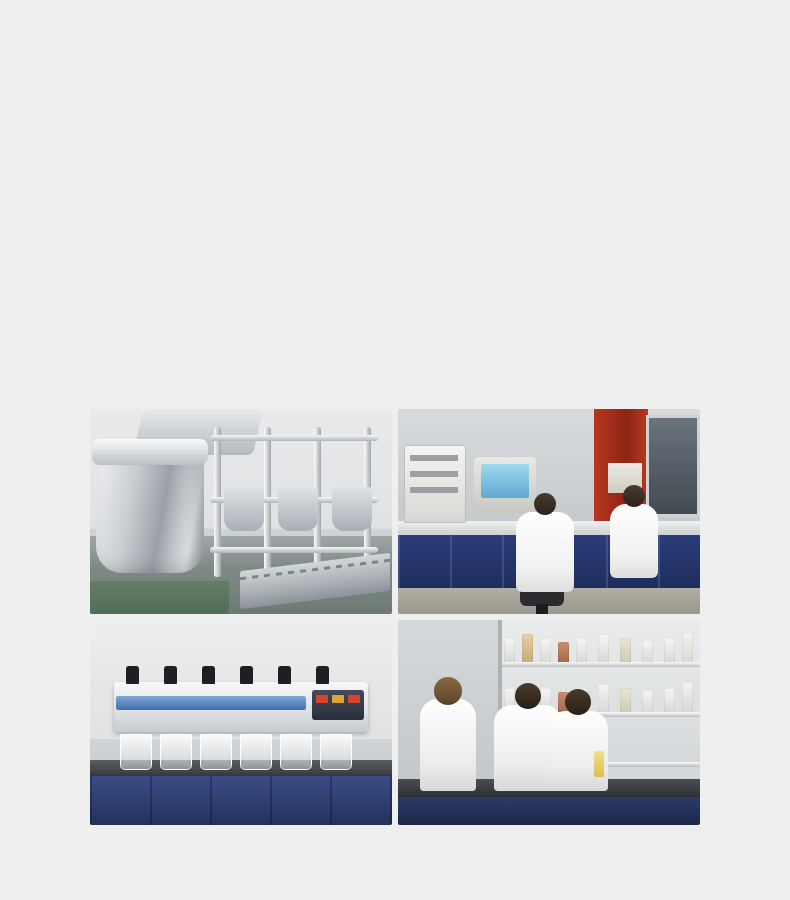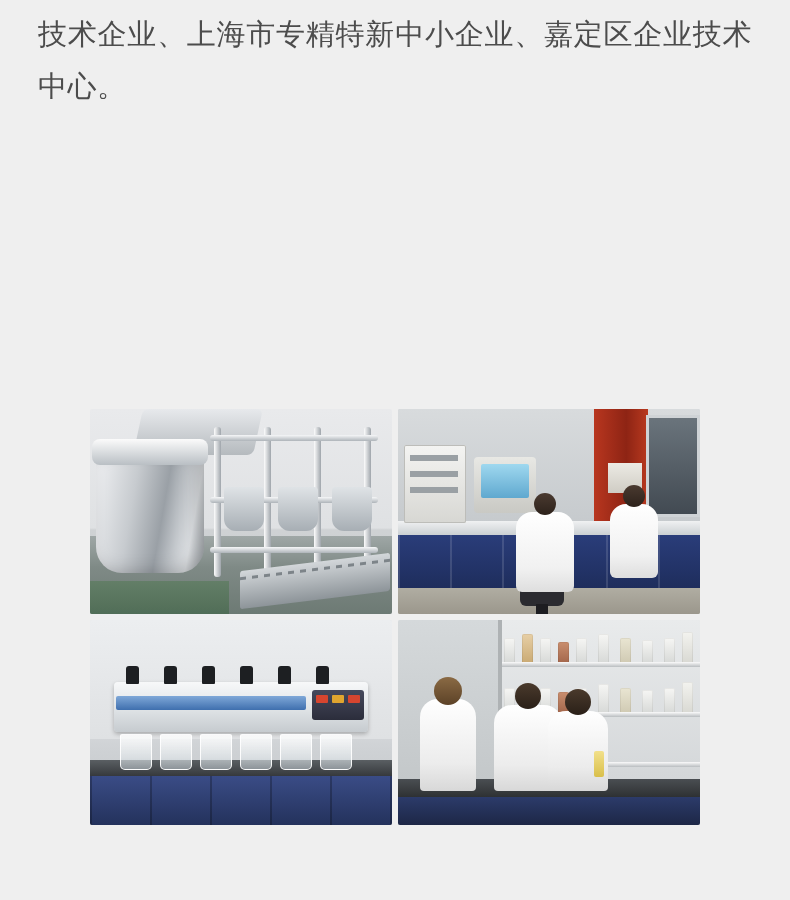--- a/index.html
+++ b/index.html
@@ -328,21 +328,20 @@
     background: linear-gradient(180deg,#f2e08a,#d9bf4a);
     border-radius:2px;
   }
 </style>
 </head>
 <body>
 
 <div class="page">
 
   <div class="article">
-    <p class="para">技术企业、上海市专精特新中小企业、嘉定区企业技术中心。</p>
   </div>
 
   <div class="gallery">
 
     <div class="photo p1">
       <div class="floor"></div>
       <div class="greenfloor"></div>
       <div class="arm"></div>
       <div class="tank"></div>
       <div class="tank-top"></div>

